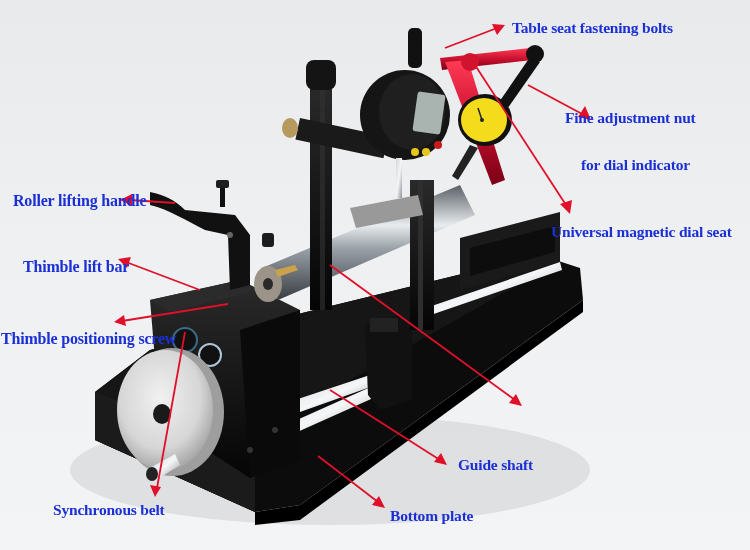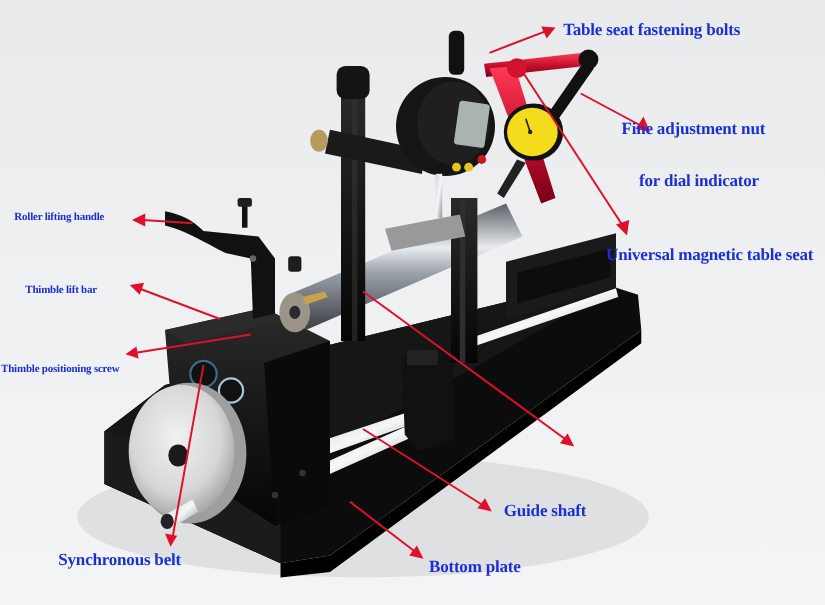--- a/index.html
+++ b/index.html
@@ -3,21 +3,21 @@
 <meta charset="utf-8">
 <style>
   html,body{margin:0;padding:0;}
   body{width:750px;height:550px;overflow:hidden;position:relative;
        background:linear-gradient(180deg,#e9eaec 0%,#eff0f2 45%,#f3f4f6 100%);
        font-family:"Liberation Serif","DejaVu Serif",serif;}
   #stage{position:absolute;left:0;top:0;width:750px;height:470px;}
   svg{position:absolute;left:0;top:0;}
   .lbl{position:absolute;color:#1a2fd6;font-weight:bold;white-space:nowrap;
        letter-spacing:-0.2px;line-height:1;}
-  .lbl.sm{font-size:10px;}
+  .lbl.sm{font-size:16px;}
   .lbl.lg{font-size:15.5px;}
 </style>
 </head>
 <body>
 
 <div id="stage">
 
   <svg width="750" height="550" viewBox="0 0 750 550">
     <defs>
       <linearGradient id="steel" x1="0" y1="0" x2="0" y2="1">
@@ -184,21 +184,21 @@
       <line x1="318" y1="456" x2="378" y2="502"></line>
       <polygon points="385,508 372,505 379,496" stroke="none"></polygon>
     </g>
   </svg>
 
   <div class="lbl lg" style="left:512px;top:20px;">Table seat fastening bolts</div>
 
   <div class="lbl lg" style="left:565px;top:110px;">Fine adjustment nut</div>
   <div class="lbl lg" style="left:565px;top:157px;margin-left:16px;">for dial indicator</div>
 
-  <div class="lbl lg" style="left:551px;top:224px;">Universal magnetic table seat</div>
+  <div class="lbl lg" style="left:551px;top:224px;">Universal magnetic dial seat</div>
 
   <div class="lbl sm" style="left:13px;top:193px;">Roller lifting handle</div>
 
   <div class="lbl sm" style="left:23px;top:259px;">Thimble lift bar</div>
 
   <div class="lbl sm" style="left:1px;top:331px;">Thimble positioning screw</div>
 
 
   <div class="lbl lg" style="left:458px;top:457px;">Guide shaft</div>
 

